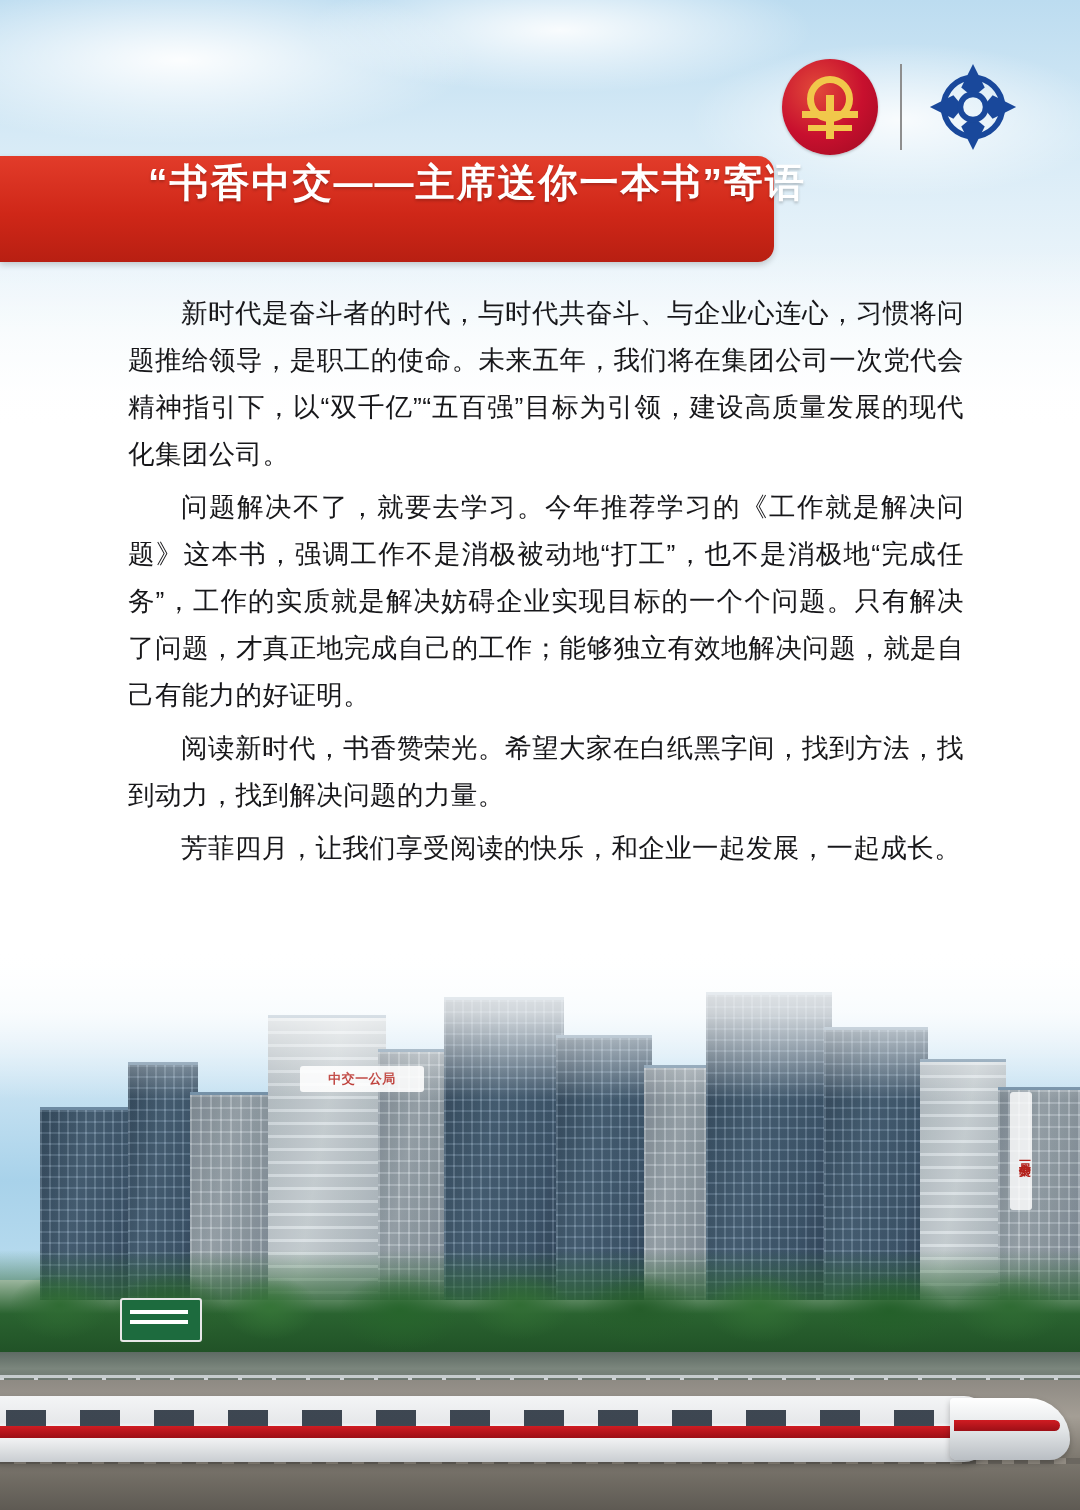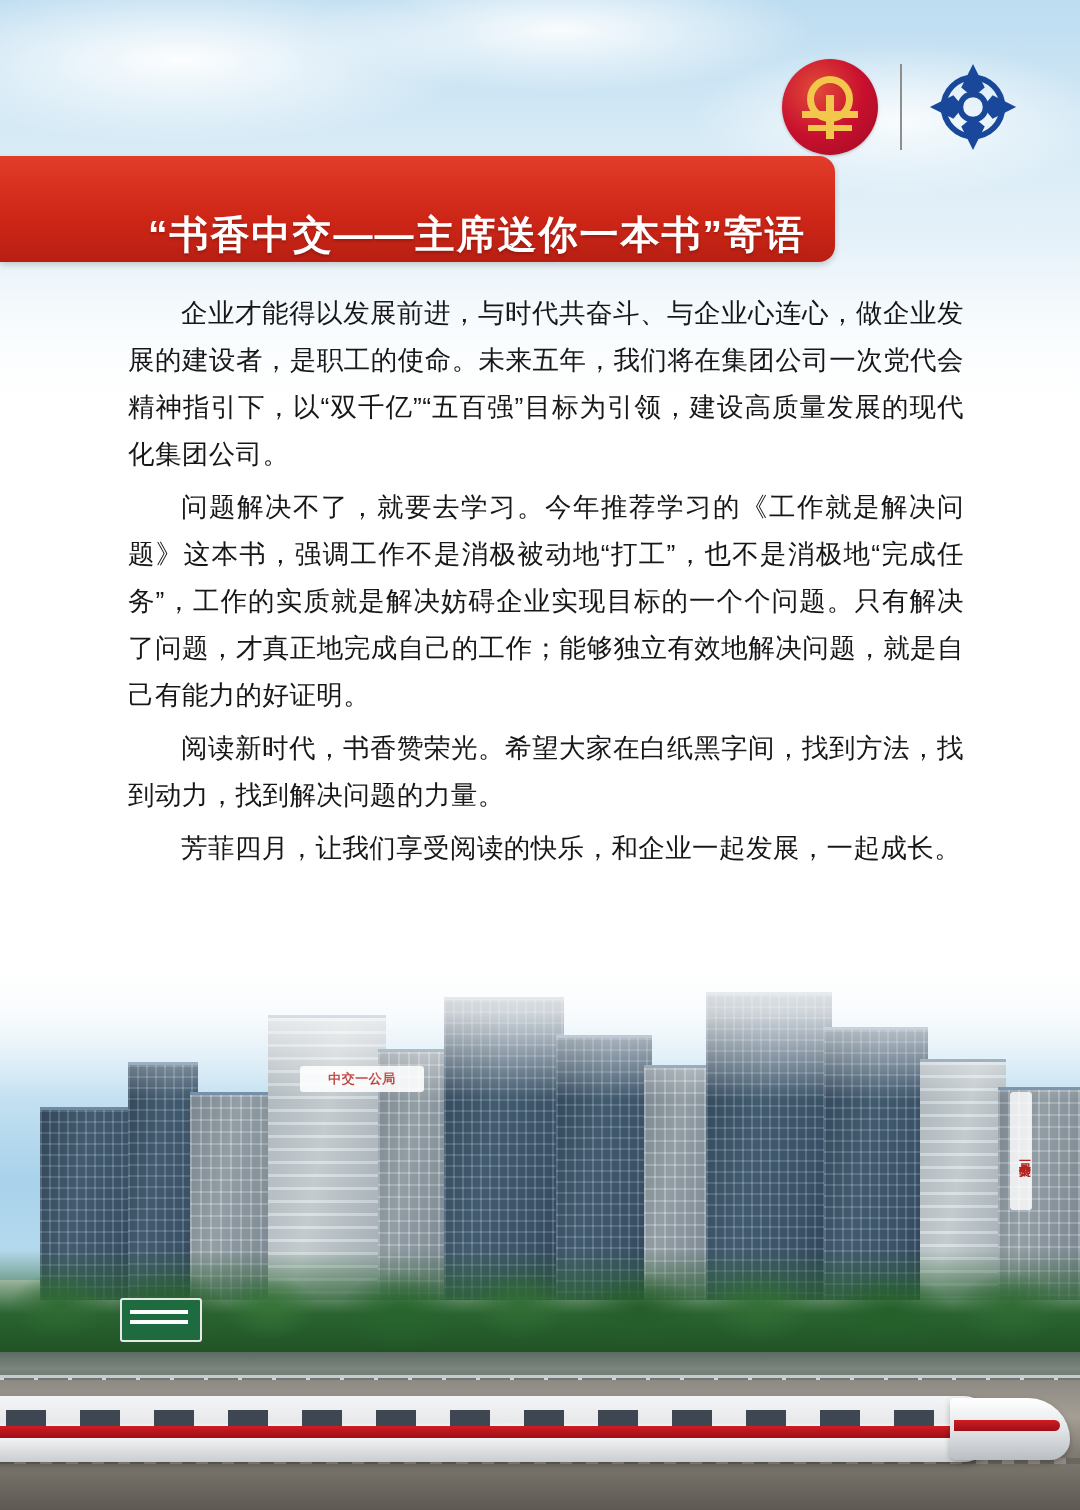--- a/index.html
+++ b/index.html
@@ -93,27 +93,27 @@
     width: 98px; height: 98px;
     position: relative;
   }
   .logo-ccc svg { display: block; }
 
   
   .banner {
     position: absolute;
     left: 0;
     top: 156px;
-    width: 835px;
+    width: 774px;
     height: 106px;
     background: linear-gradient(180deg, #e23c2a 0%, #cf2718 55%, #b81f12 100%);
     border-radius: 0 16px 16px 0;
     box-shadow: 0 3px 6px rgba(0,0,0,0.18);
     display: flex;
-    align-items: flex-end;
+    align-items: flex-start;
   }
   .banner::after {
     content: "";
     position: absolute;
     right: -24px;
     top: 12px;
     width: 46px;
     height: 82px;
     background: linear-gradient(180deg, #f0a89d 0%, #e8897c 100%);
     border-radius: 0 14px 14px 0;
@@ -412,21 +412,21 @@
         <circle cx="50" cy="50" r="13" fill="none" stroke="#19489b" stroke-width="6"></circle>
       </svg>
     </div>
   </div>
 
   <div class="banner">
     <div class="banner-title">“书香中交——主席送你一本书”寄语</div>
   </div>
 
   <div class="body-text">
-    <p>企业才能得以发展前进，与时代共奋斗、与企业心连心，做企业发展的建设者，是职工的使命。未来五年，我们将在集团公司一次党代会精神指引下，以“双千亿”“五百强”目标为引领，建设高质量发展的现代化集团公司。</p>
+    <p>新时代是奋斗者的时代，与时代共奋斗、与企业心连心，习惯将问题推给领导，是职工的使命。未来五年，我们将在集团公司一次党代会精神指引下，以“双千亿”“五百强”目标为引领，建设高质量发展的现代化集团公司。</p>
     <p>问题解决不了，就要去学习。今年推荐学习的《工作就是解决问题》这本书，强调工作不是消极被动地“打工”，也不是消极地“完成任务”，工作的实质就是解决妨碍企业实现目标的一个个问题。只有解决了问题，才真正地完成自己的工作；能够独立有效地解决问题，就是自己有能力的好证明。</p>
     <p>阅读新时代，书香赞荣光。希望大家在白纸黑字间，找到方法，找到动力，找到解决问题的力量。</p>
     <p>芳菲四月，让我们享受阅读的快乐，和企业一起发展，一起成长。</p>
   </div>
 
   <div class="sign-block">
     <div class="sign-line">中交一公局集团有限公司工会主席</div>
     <div class="sign-date">2020.4.23 · 世界读书日</div>
   </div>
   <div class="signature-mark">吴松</div>

